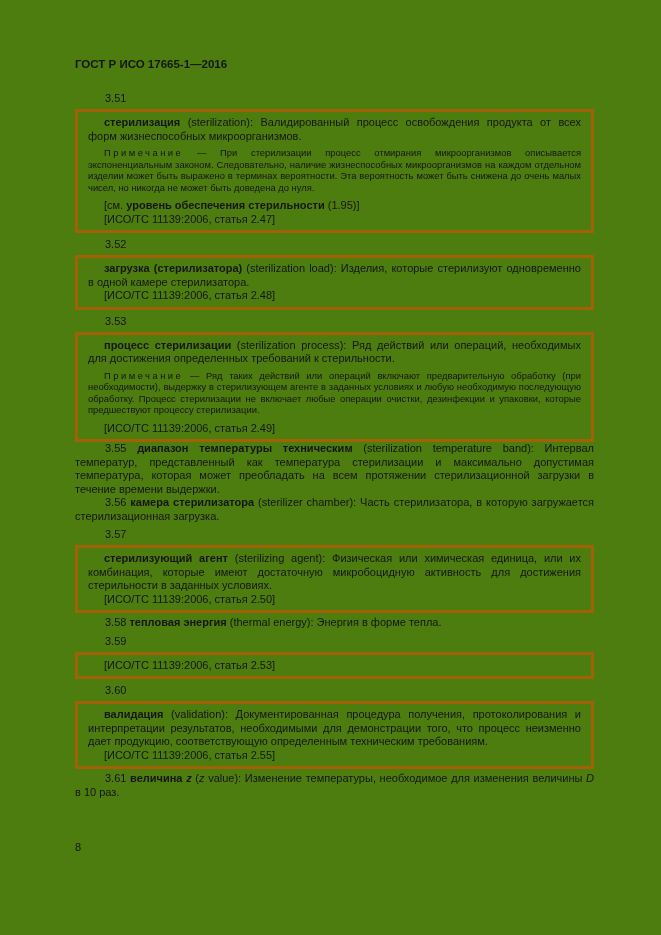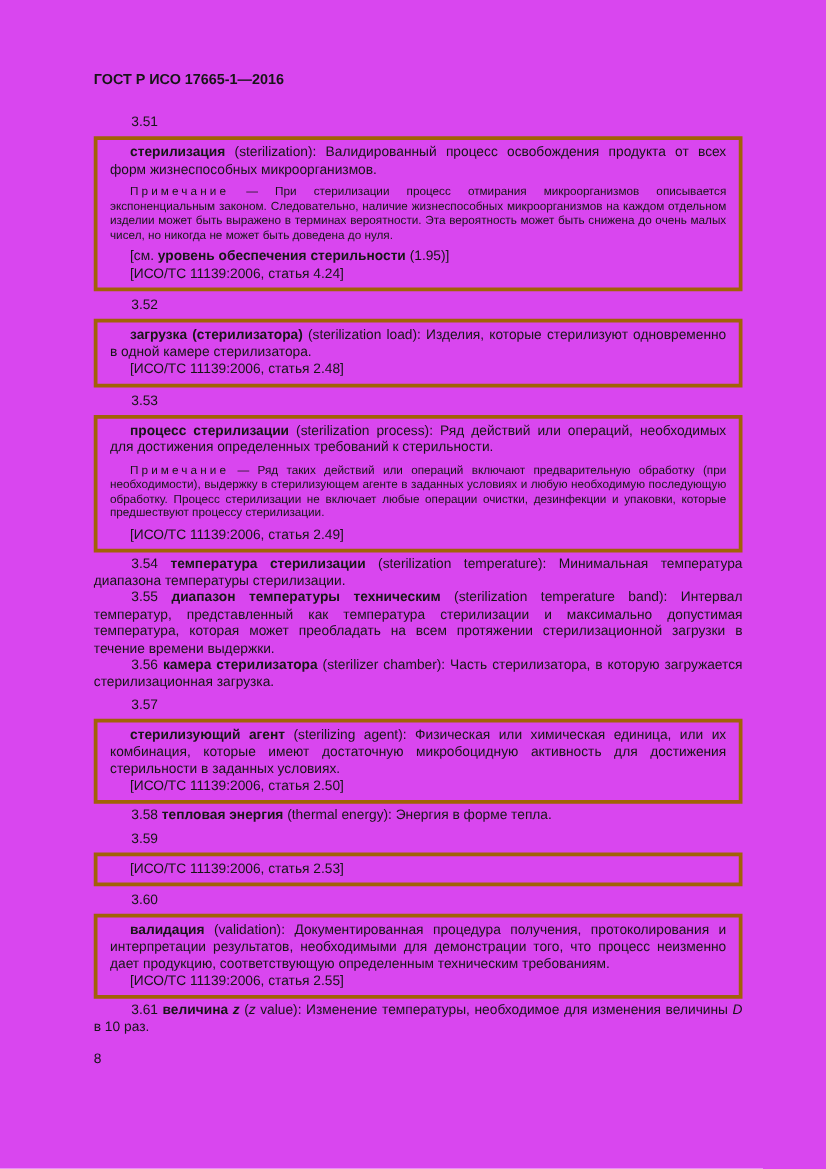--- a/index.html
+++ b/index.html
@@ -1,19 +1,19 @@
 <!DOCTYPE html>
 <html lang="ru"><head>
 <meta charset="utf-8">
 <style>
   * { box-sizing: border-box; }
   html, body { margin: 0; padding: 0; background: #ffffff; }
   .sheet {
     width: 661px; height: 935px;
-    background: #d946ef;
+    background: #4d7c0f;
     position: relative;
     margin: 0 auto;
     font-family: "Liberation Sans", "DejaVu Sans", sans-serif;
     color: #161616;
     overflow: hidden;
   }
   .content {
     position: absolute;
     left: 75px; top: 57px;
     width: 519px;
@@ -79,37 +79,36 @@
 <div class="sheet">
   <div class="content">
 
     <p class="doc-header">ГОСТ Р ИСО 17665-1—2016</p>
 
     <p class="clause-num">3.51</p>
     <div class="defbox">
       <p class="para box-indent"><b>стерилизация</b><span> (sterilization): Валидированный процесс освобождения продукта от всех форм жизнеспособных микроорганизмов.</span></p>
       <p class="note"><span class="note-label">Примечание</span><span> — При стерилизации процесс отмирания микроорганизмов описывается экспоненциальным законом. Следовательно, наличие жизнеспособных микроорганизмов на каждом отдельном изделии может быть выражено в терминах вероятности. Эта вероятность может быть снижена до очень малых чисел, но никогда не может быть доведена до нуля.</span></p>
       <p class="seeline"><span>[см. </span><b>уровень обеспечения стерильности</b><span> (1.95)]</span></p>
-      <p class="refline">[ИСО/ТС 11139:2006, статья 4.24]</p>
+      <p class="refline">[ИСО/ТС 11139:2006, статья 2.47]</p>
     </div>
 
     <p class="clause-num">3.52</p>
     <div class="defbox">
       <p class="para box-indent"><b>загрузка (стерилизатора)</b><span> (sterilization load): Изделия, которые стерилизуют одновременно в одной камере стерилизатора.</span></p>
       <p class="refline">[ИСО/ТС 11139:2006, статья 2.48]</p>
     </div>
 
     <p class="clause-num">3.53</p>
     <div class="defbox">
       <p class="para box-indent"><b>процесс стерилизации</b><span> (sterilization process): Ряд действий или операций, необходимых для достижения определенных требований к стерильности.</span></p>
       <p class="note"><span class="note-label">Примечание</span><span> — Ряд таких действий или операций включают предварительную обработку (при необходимости), выдержку в стерилизующем агенте в заданных условиях и любую необходимую последующую обработку. Процесс стерилизации не включает любые операции очистки, дезинфекции и упаковки, которые предшествуют процессу стерилизации.</span></p>
       <p class="refline">[ИСО/ТС 11139:2006, статья 2.49]</p>
     </div>
 
-    <p class="para flow-indent m-top"><span>3.54 </span><b>температура стерилизации</b><span> (sterilization temperature): Минимальная температура диапазона температуры стерилизации.</span></p>
 
     <p class="para flow-indent"><span>3.55 </span><b>диапазон температуры техническим</b><span> (sterilization temperature band): Интервал температур, представленный как температура стерилизации и максимально допустимая температура, которая может преобладать на всем протяжении стерилизационной загрузки в течение времени выдержки.</span></p>
 
     <p class="para flow-indent"><span>3.56 </span><b>камера стерилизатора</b><span> (sterilizer chamber): Часть стерилизатора, в которую загружается стерилизационная загрузка.</span></p>
 
     <p class="clause-num">3.57</p>
     <div class="defbox">
       <p class="para box-indent"><b>стерилизующий агент</b><span> (sterilizing agent): Физическая или химическая единица, или их комбинация, которые имеют достаточную микробоцидную активность для достижения стерильности в заданных условиях.</span></p>
       <p class="refline">[ИСО/ТС 11139:2006, статья 2.50]</p>
     </div>

